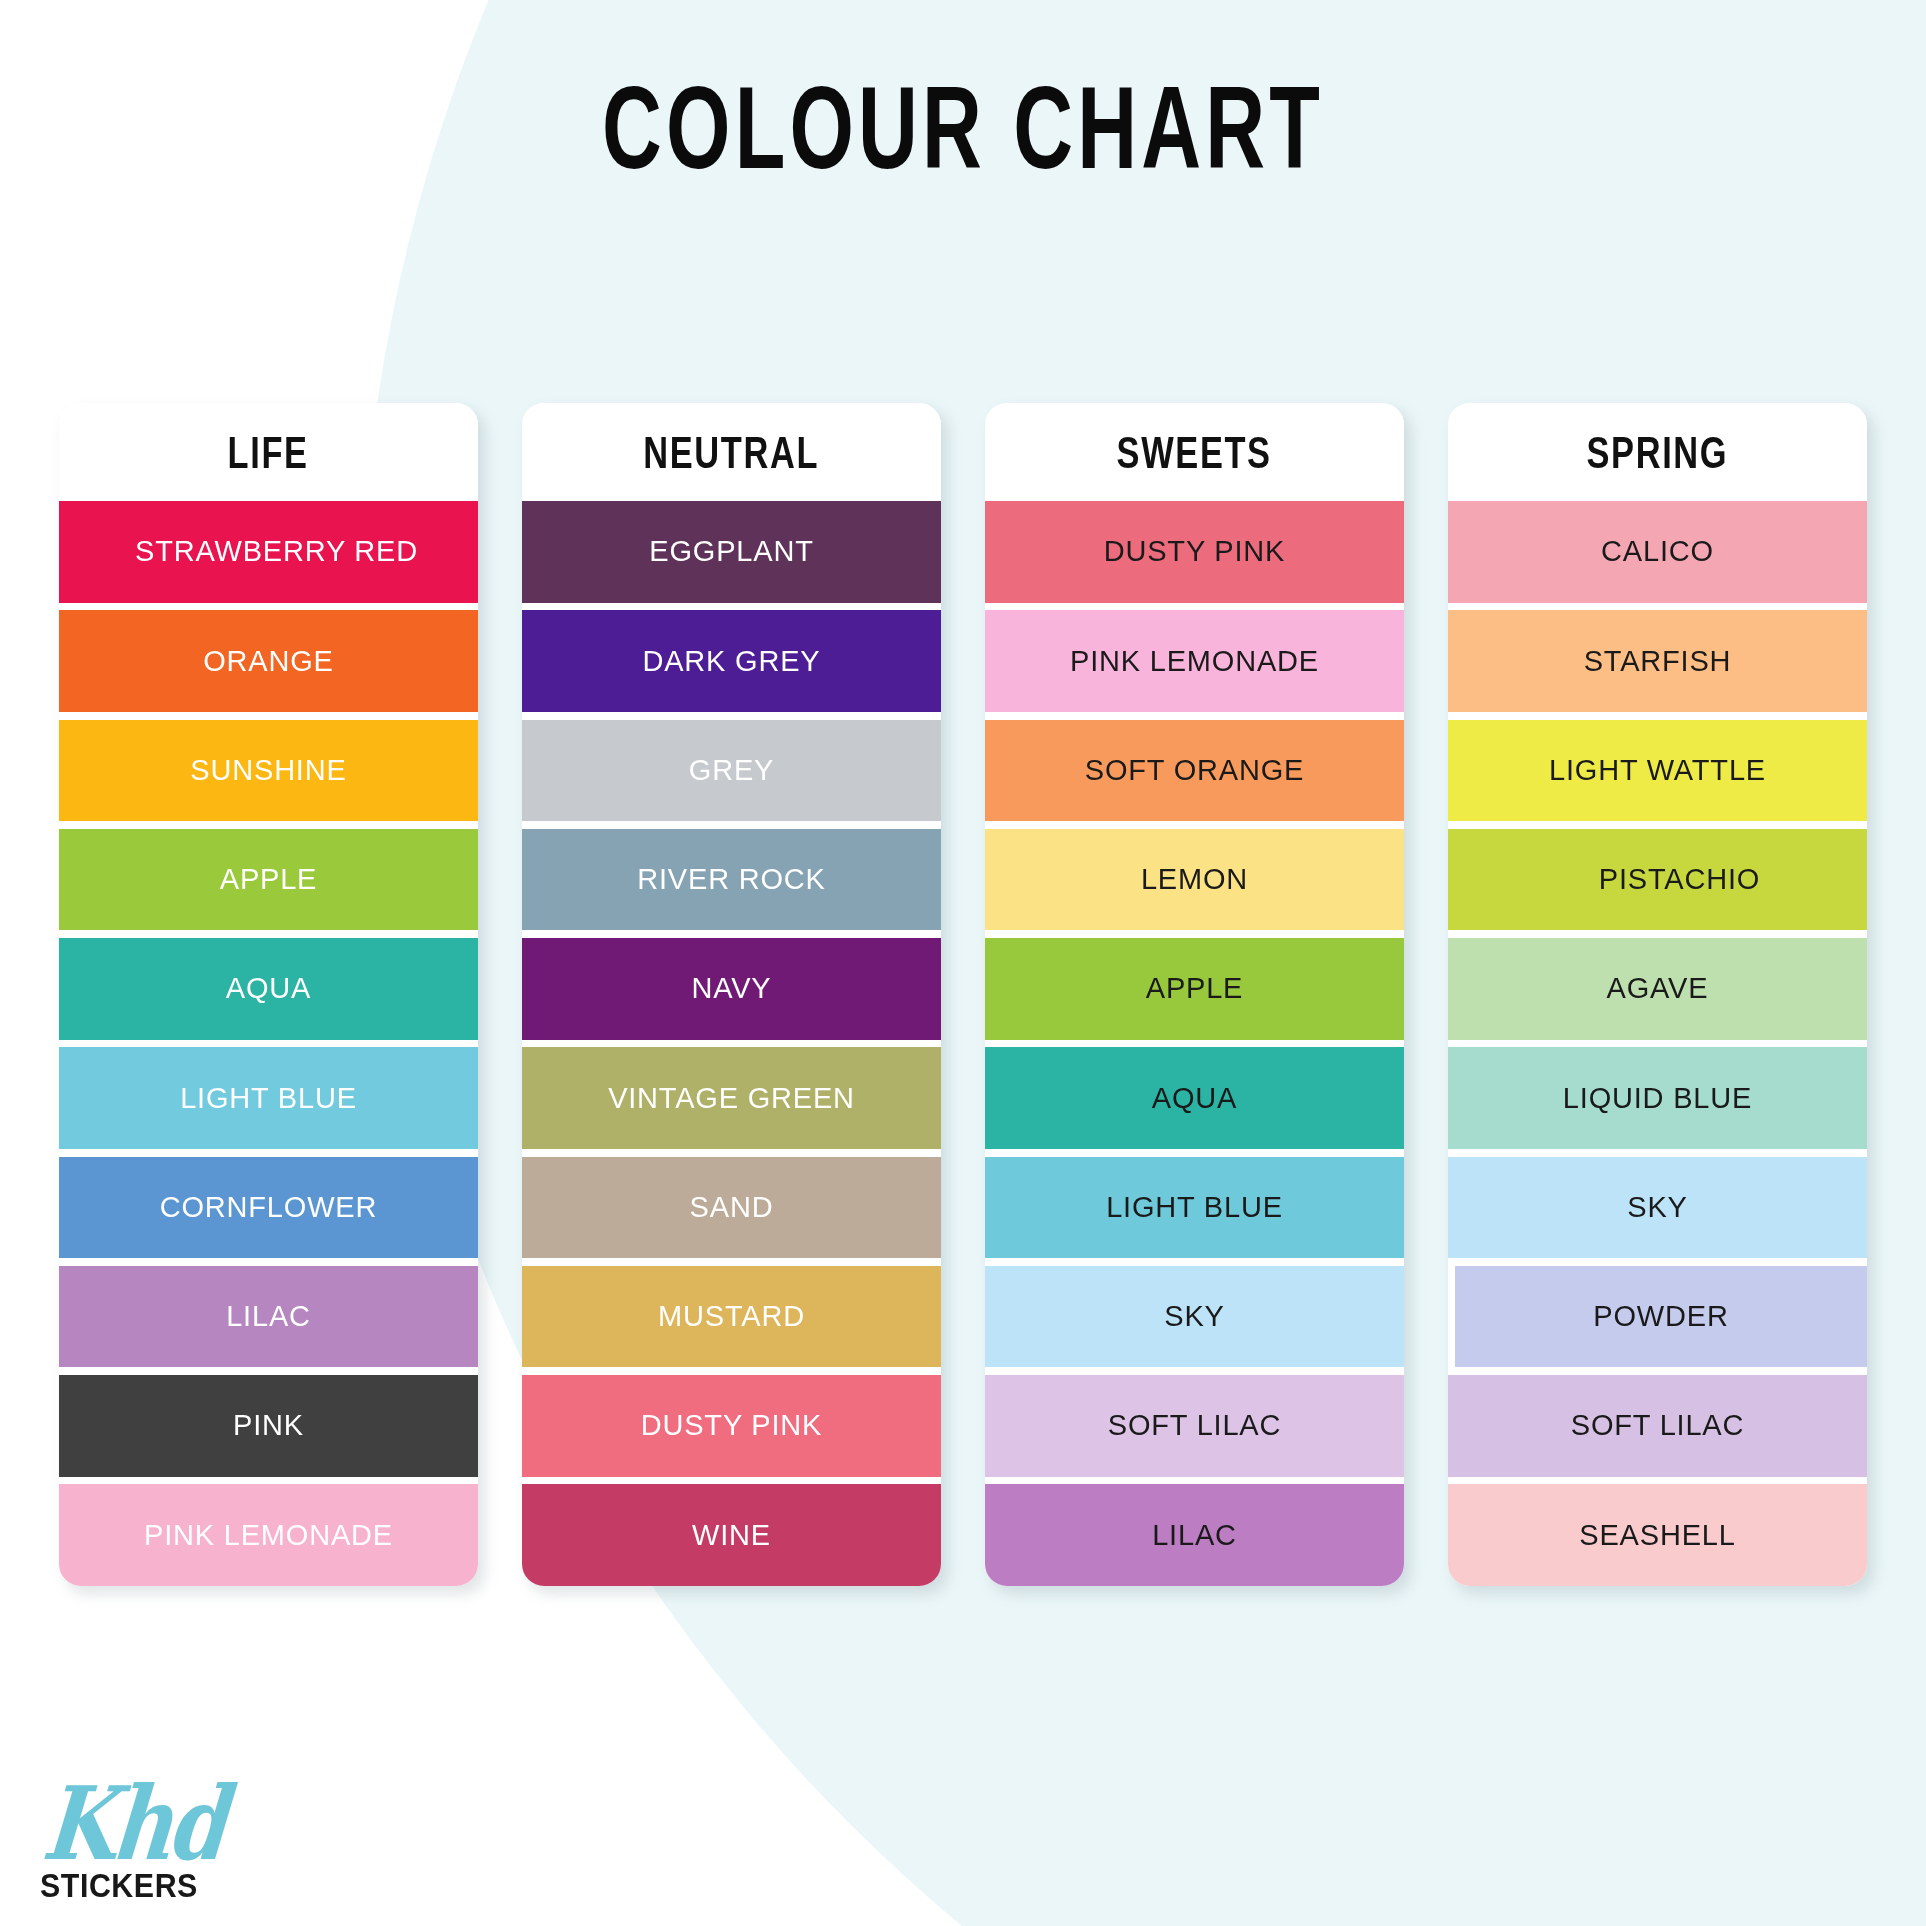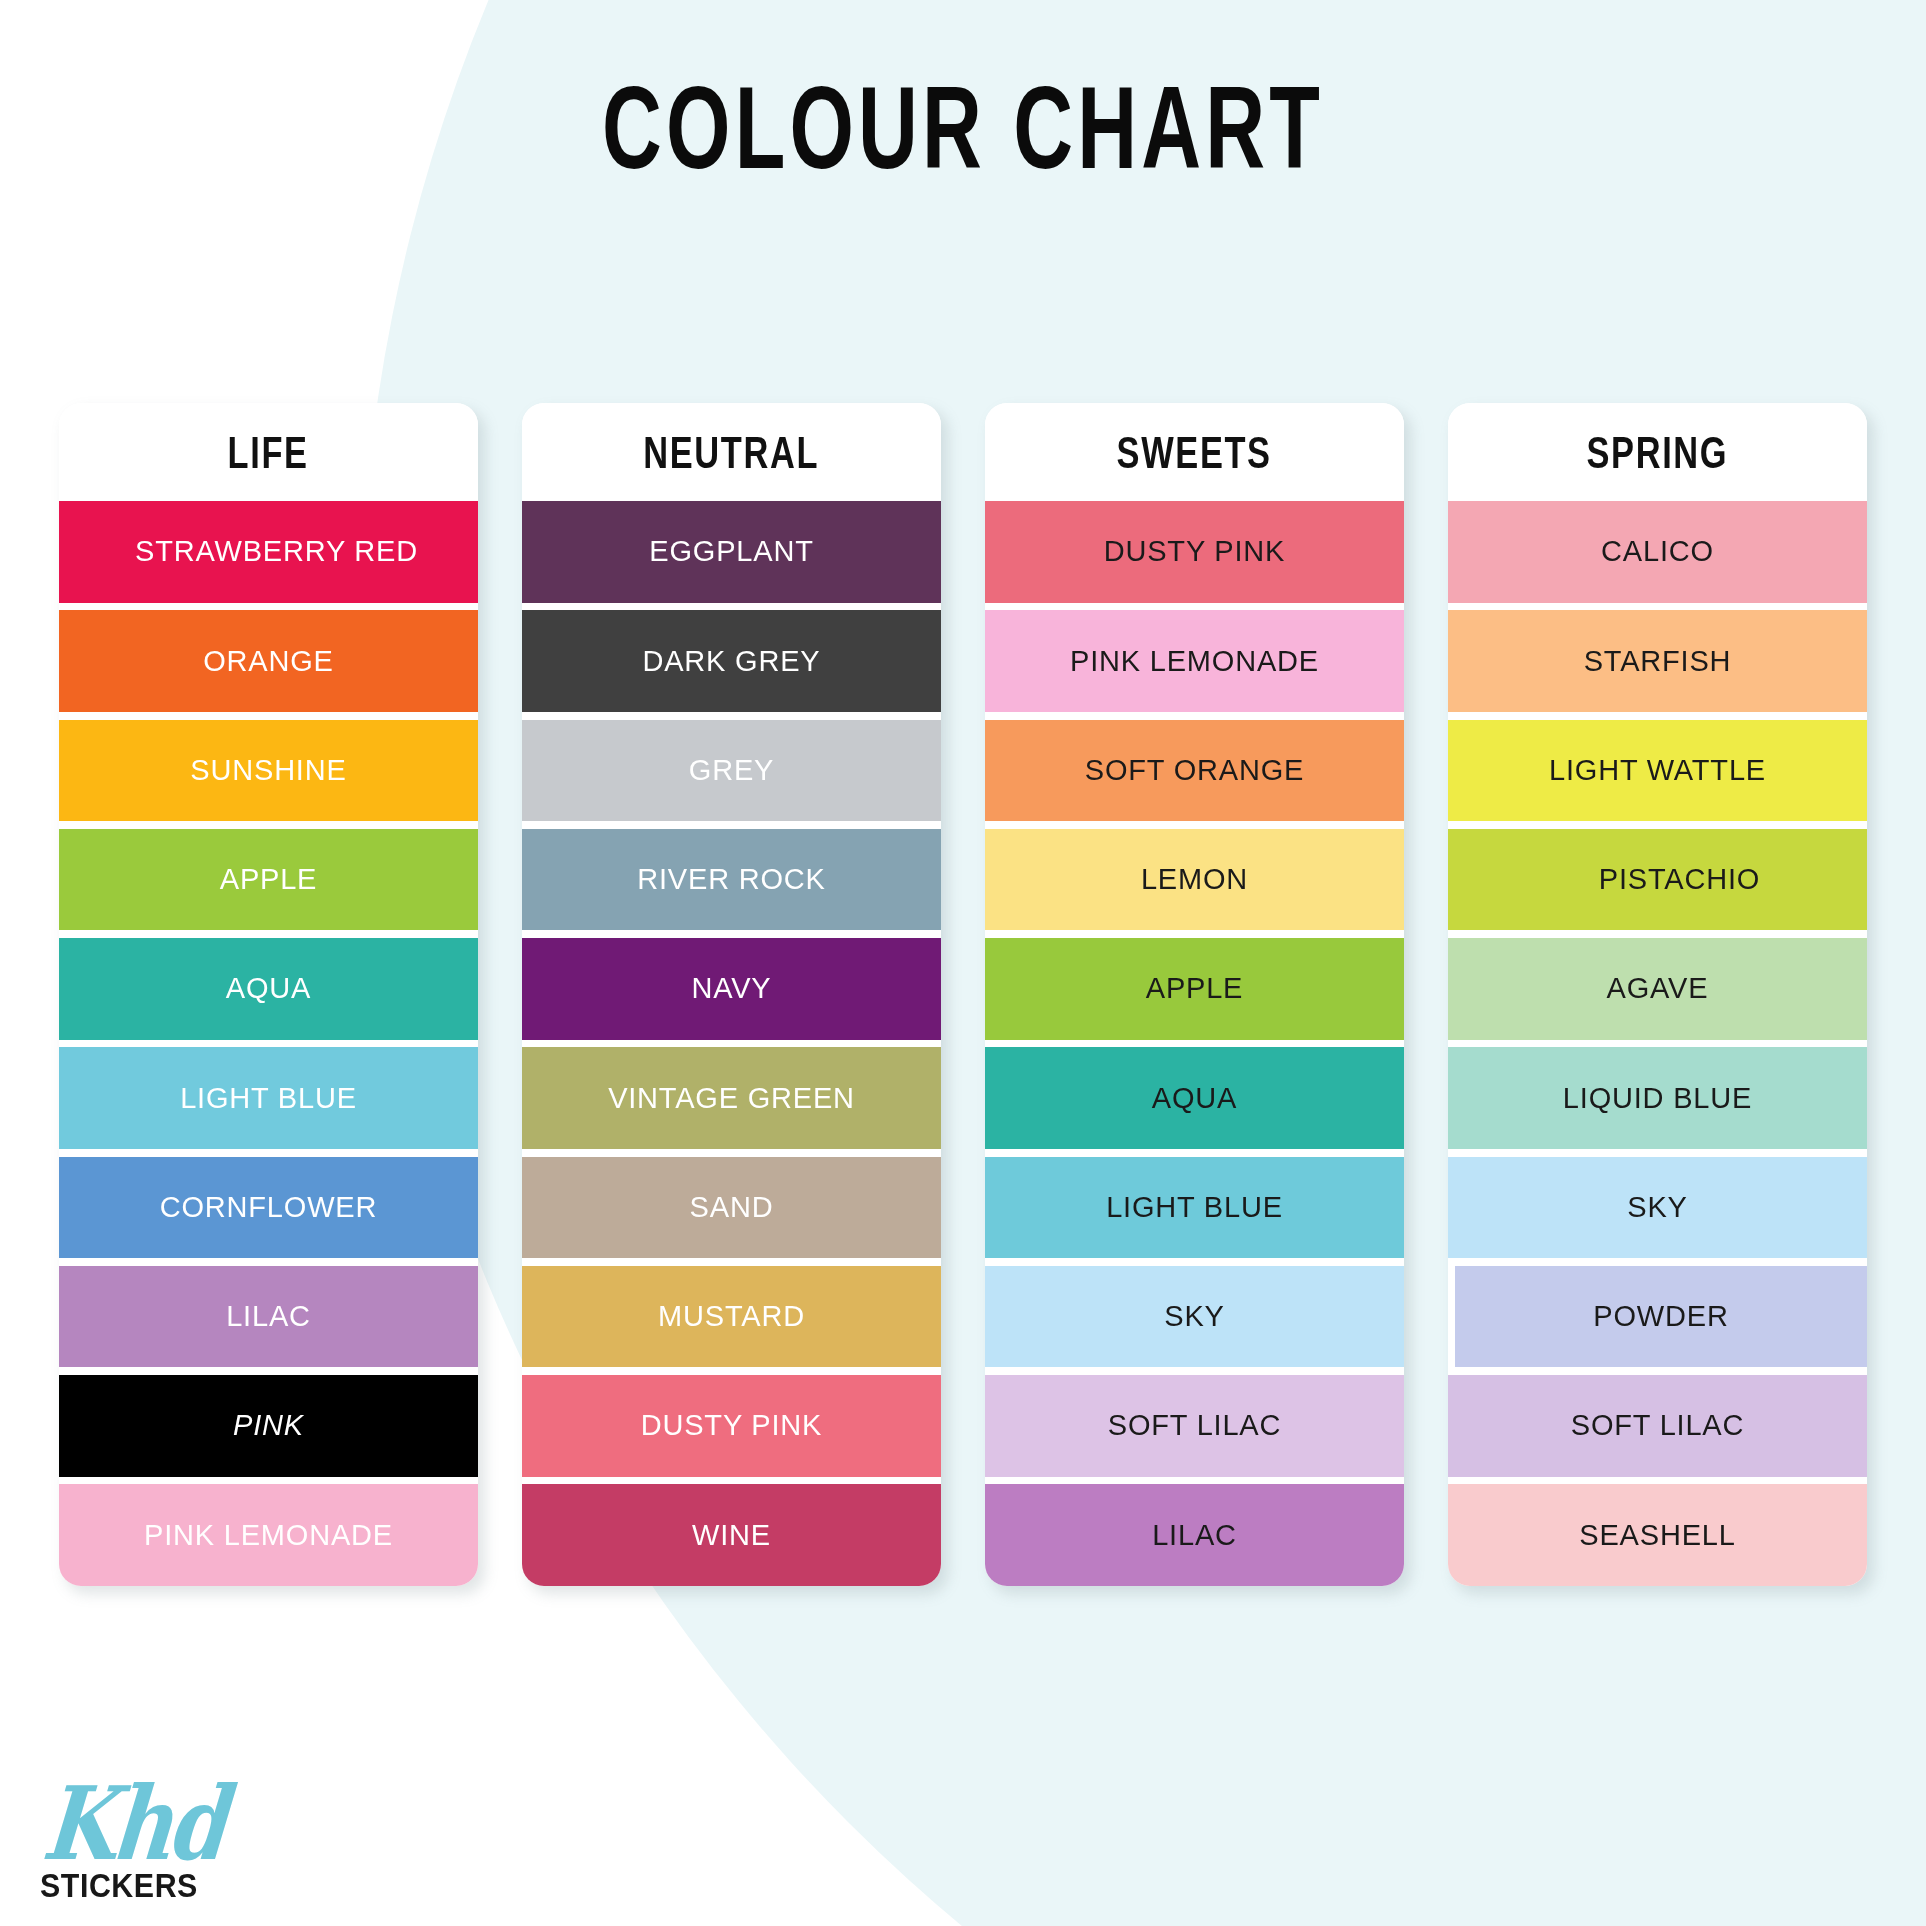--- a/index.html
+++ b/index.html
@@ -187,37 +187,37 @@
         </div>
         <div class="swatch" style="background: rgb(113, 202, 221);">
           <span class="swatch-label" style="color: rgb(255, 255, 255);">LIGHT BLUE</span>
         </div>
         <div class="swatch" style="background: rgb(91, 150, 211);">
           <span class="swatch-label" style="color: rgb(255, 255, 255);">CORNFLOWER</span>
         </div>
         <div class="swatch" style="background: rgb(181, 134, 191);">
           <span class="swatch-label" style="color: rgb(255, 255, 255);">LILAC</span>
         </div>
-        <div class="swatch" style="background: #000000; font-style: italic;">
+        <div class="swatch" style="background: #404040;">
           <span class="swatch-label" style="color: rgb(255, 255, 255);">PINK</span>
         </div>
         <div class="swatch" style="background: rgb(247, 178, 206);">
           <span class="swatch-label" style="color: rgb(255, 255, 255);">PINK LEMONADE</span>
         </div>
       </div>
     </div>
     <div class="palette-card">
       <div class="card-header">
         <span class="card-header-text">NEUTRAL</span>
       </div>
       <div class="swatch-list">
         <div class="swatch" style="background: rgb(95, 51, 89);">
           <span class="swatch-label" style="color: rgb(255, 255, 255);">EGGPLANT</span>
         </div>
-        <div class="swatch" style="background: #404040; text-align: right;">
+        <div class="swatch" style="background: #4c1d95; text-align: right;">
           <span class="swatch-label" style="color: rgb(255, 255, 255);">DARK GREY</span>
         </div>
         <div class="swatch" style="background: rgb(198, 201, 205);">
           <span class="swatch-label" style="color: rgb(255, 255, 255);">GREY</span>
         </div>
         <div class="swatch" style="background: rgb(133, 163, 178);">
           <span class="swatch-label" style="color: rgb(255, 255, 255);">RIVER ROCK</span>
         </div>
         <div class="swatch" style="background: #701a75;">
           <span class="swatch-label" style="color: rgb(255, 255, 255);">NAVY</span>

